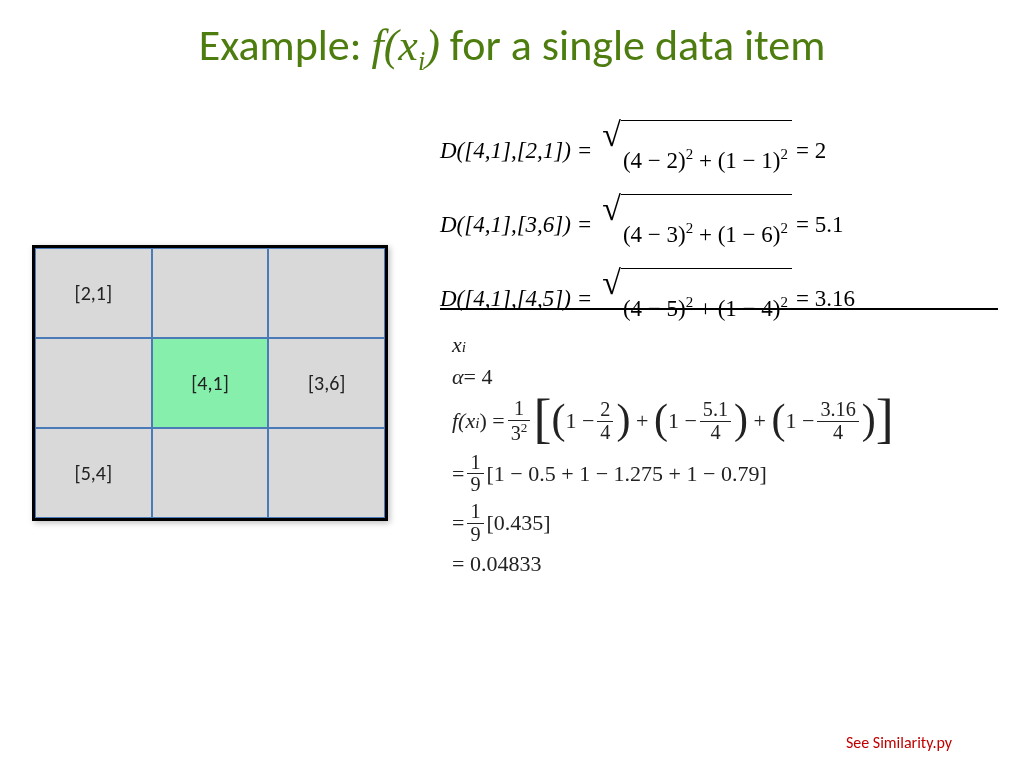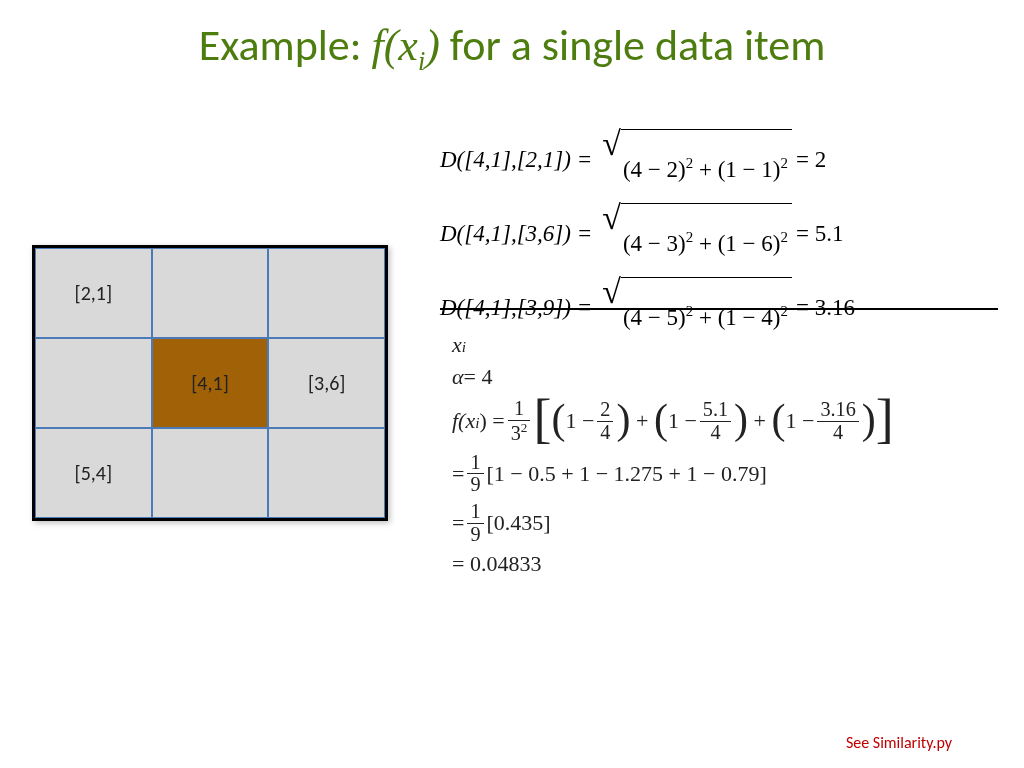--- a/index.html
+++ b/index.html
@@ -39,32 +39,32 @@
   .grid-wrap .row { display: flex; height: 33.3333%; }
   .grid-wrap .cell {
     flex: 1 1 33.3333%;
     border: 1px solid #4a7ab8;
     display: flex;
     align-items: center;
     justify-content: center;
     font-size: 20px;
     color: #222;
   }
-  .grid-wrap .cell.middle { background: #a16207; }
+  .grid-wrap .cell.middle { background: #86efac; }
 
   .equations {
     position: absolute;
     top: 120px;
     left: 440px;
     width: 560px;
     font-family: "Times New Roman", serif;
     font-size: 23px;
     line-height: 1.7;
   }
-  .eq-row { display: flex; align-items: center; margin-bottom: 14px; white-space: nowrap; margin-top: 9px; }
+  .eq-row { display: flex; align-items: center; margin-bottom: 14px; white-space: nowrap; }
   .eq-row .lhs { margin-right: 6px; }
   .sqrt {
     display: inline-flex;
     align-items: stretch;
     position: relative;
     margin: 0 4px;
   }
   .sqrt .radical {
     font-size: 34px;
     line-height: 34px;
@@ -169,21 +169,21 @@
   </div>
   <div class="eq-row">
     <span class="lhs mi">D([4,1],[3,6]) =</span>
     <span class="sqrt">
       <span class="radical">√</span>
       <span class="radicand"><span>(4 − 3)</span><sup class="sq">2</sup><span> + (1 − 6)</span><sup class="sq">2</sup></span>
     </span>
     <span> = 5.1</span>
   </div>
   <div class="eq-row">
-    <span class="lhs mi">D([4,1],[3,9]) =</span>
+    <span class="lhs mi">D([4,1],[4,5]) =</span>
     <span class="sqrt">
       <span class="radical">√</span>
       <span class="radicand"><span>(4 − 5)</span><sup class="sq">2</sup><span> + (1 − 4)</span><sup class="sq">2</sup></span>
     </span>
     <span> = 3.16</span>
   </div>
 </div>
 
 <div class="hr-divider"></div>
 

